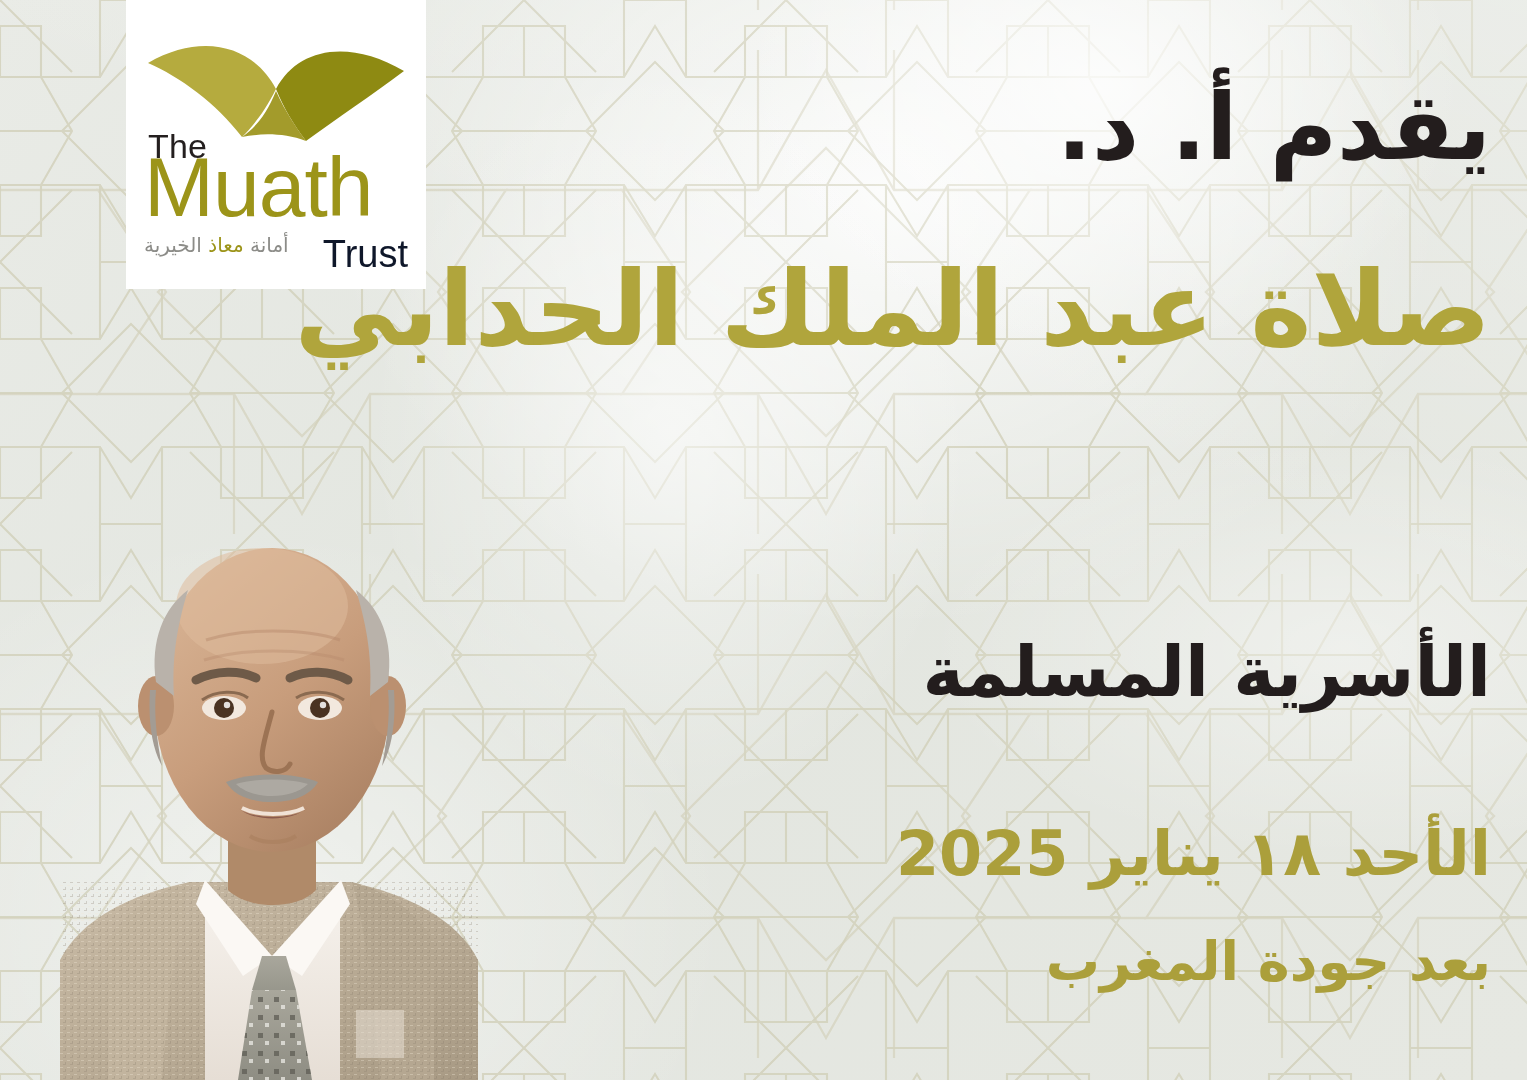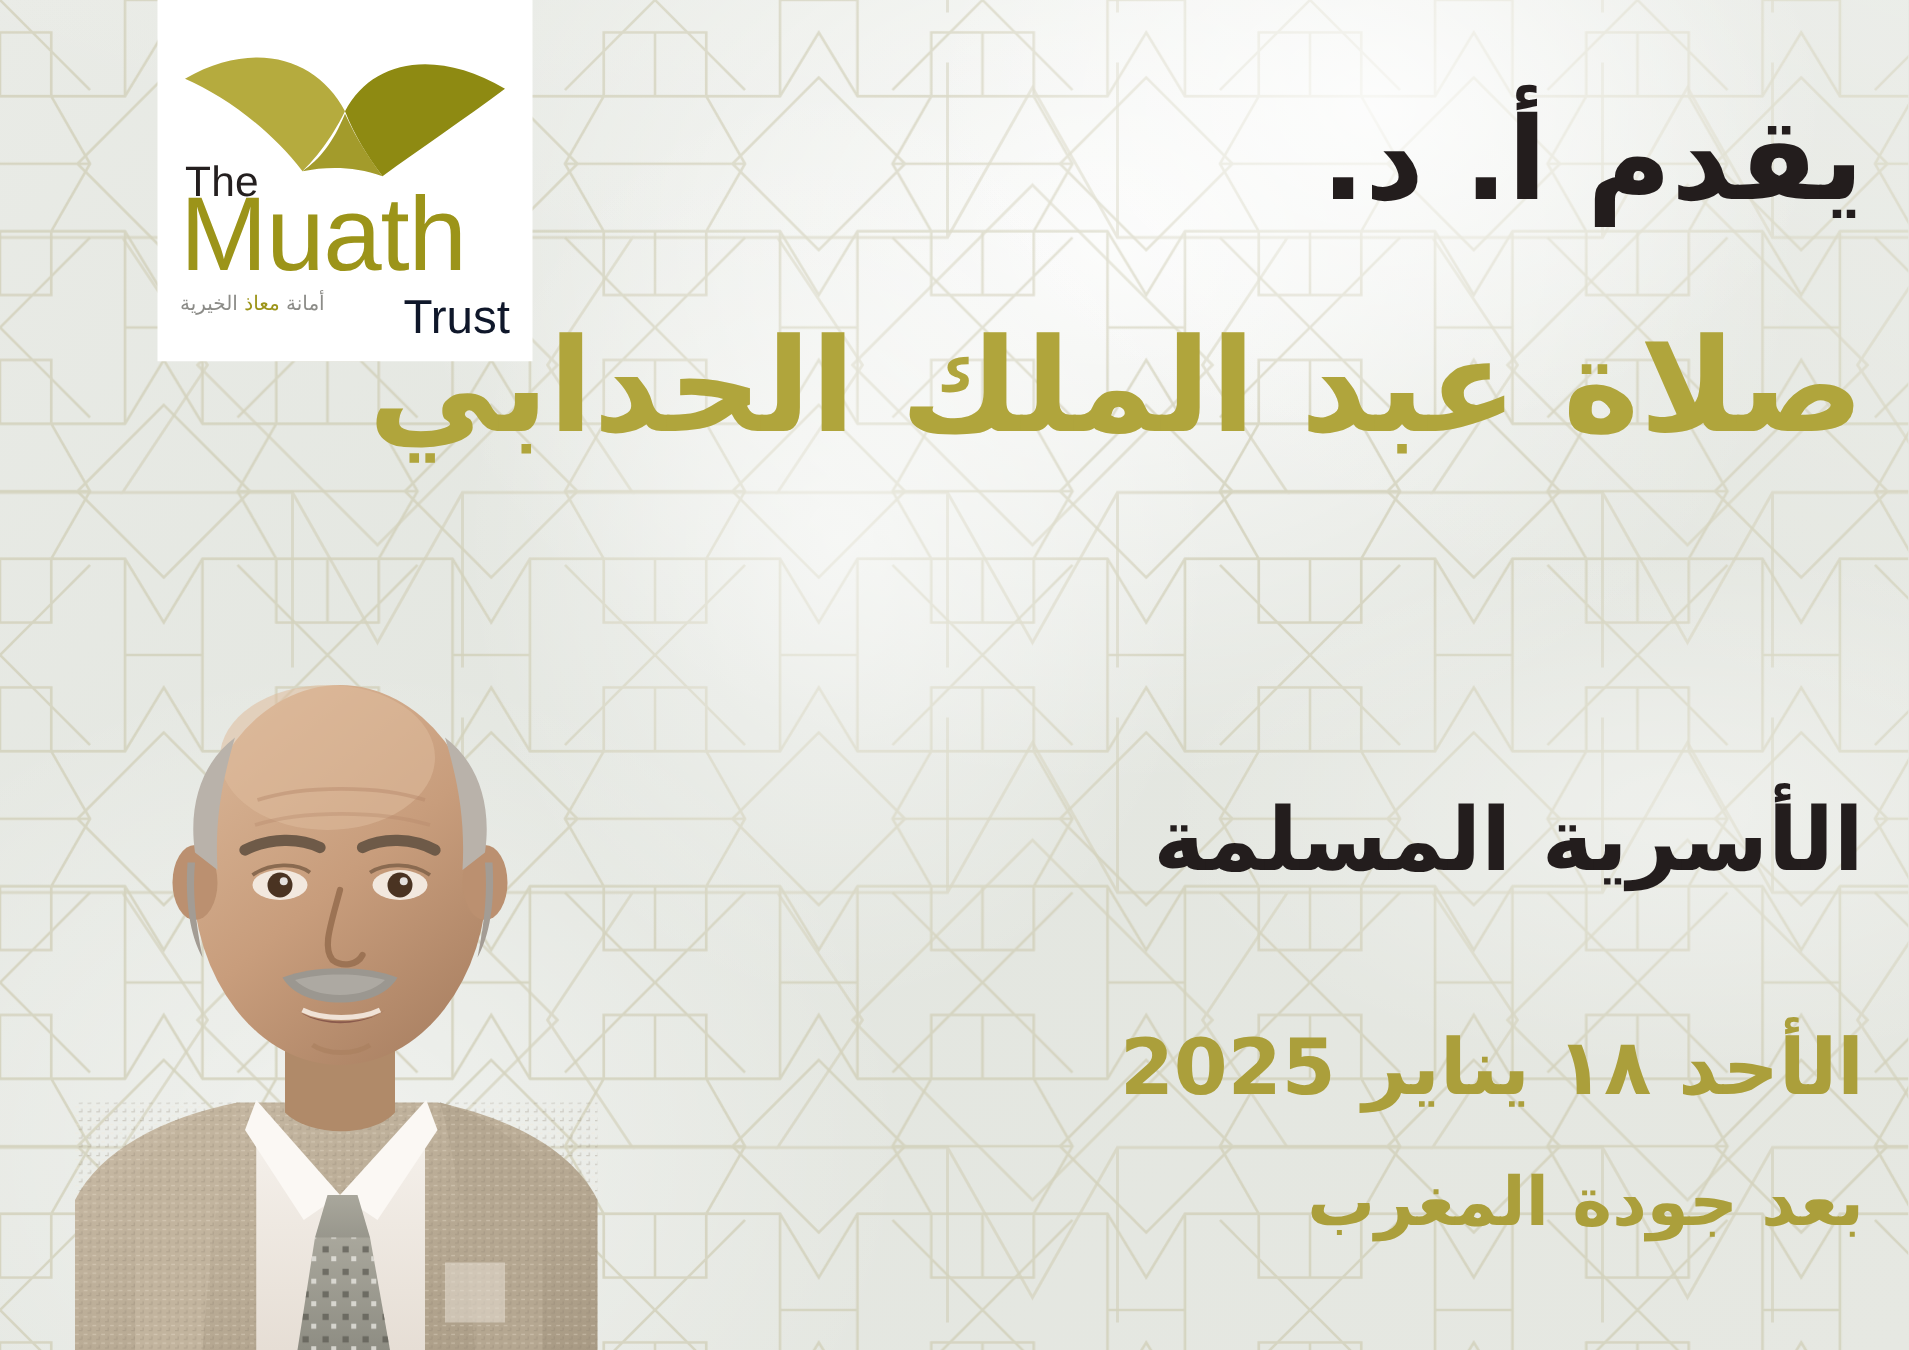--- a/index.html
+++ b/index.html
@@ -50,21 +50,21 @@
     font-size:84px;line-height:84px;color:#9c9419;font-weight:400;
     font-family:"Liberation Sans",sans-serif;direction:ltr;letter-spacing:-1px;
   }
   .logo-trust{
     position:absolute;right:4px;top:206px;
     font-size:38px;color:#0f172a;font-weight:400;
     font-family:Liberation Sans, sans-serif;direction:ltr;
   }
   .logo-ar{
     position:absolute;left:4px;top:206px;
-    font-size:16px;direction:rtl;color:#8c8c88;white-space:nowrap;
+    font-size:20px;direction:rtl;color:#8c8c88;white-space:nowrap;
     font-family:"DejaVu Sans",sans-serif;
   }
   .logo-ar .gold{color:#9c9419;}
 
   
   .photo{
     position:absolute;left:0px;bottom:0px;width:545px;height:590px;z-index:5;
   }
   .photo svg{display:block;width:100%;height:100%;}
 

